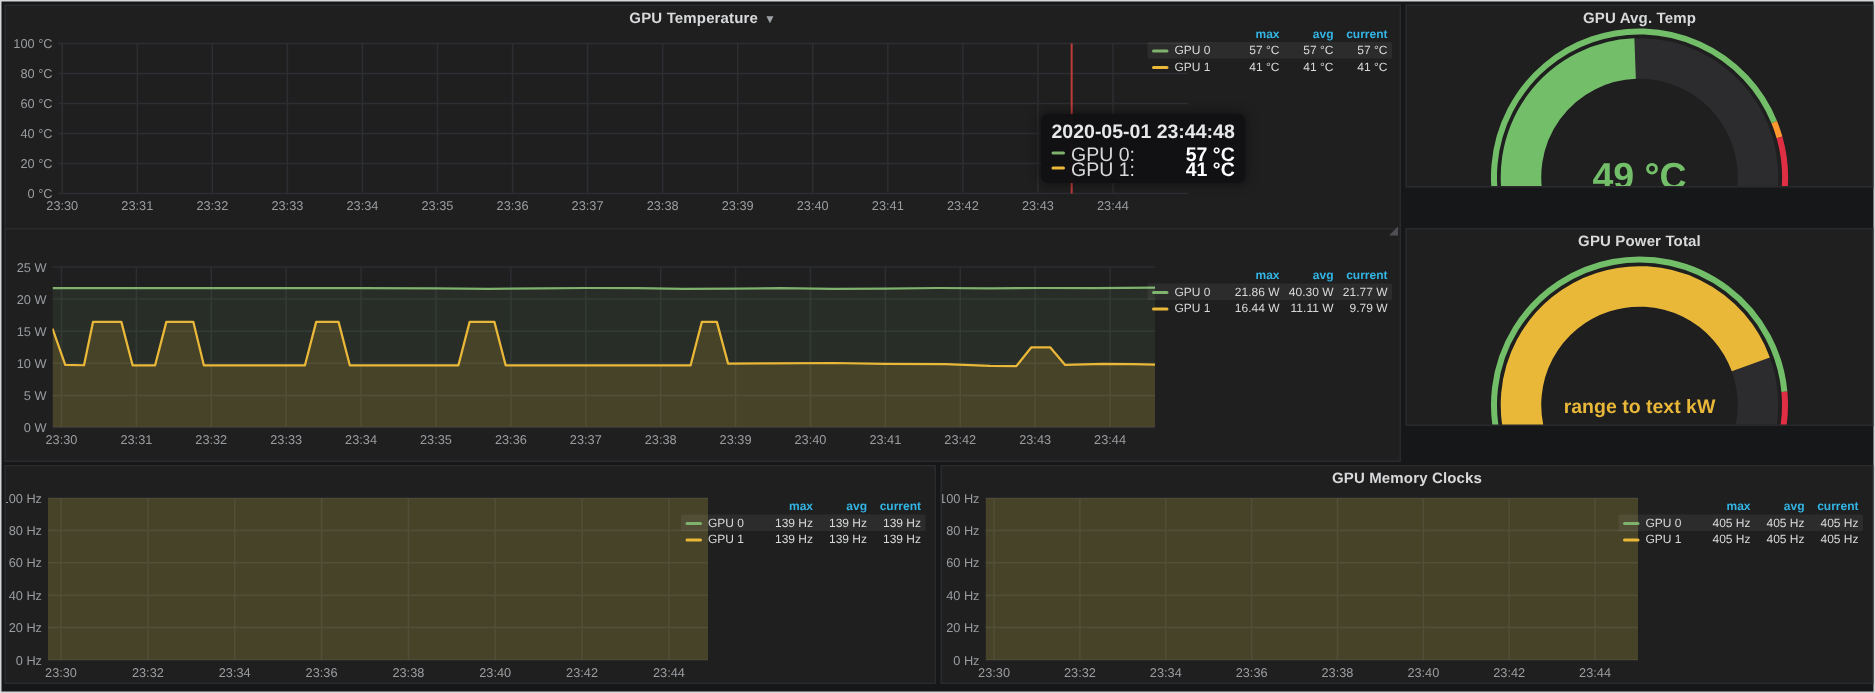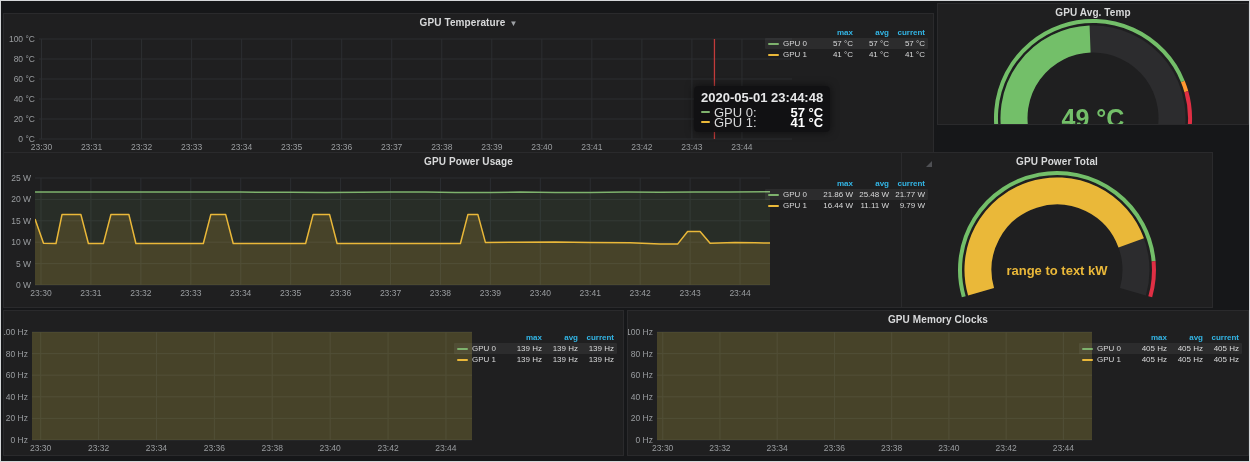--- a/index.html
+++ b/index.html
@@ -44,21 +44,21 @@
   .resize-handle{
     position:absolute;right:1px;bottom:1px;width:0;height:0;cursor:nwse-resize;
     border-left:6px solid transparent;border-bottom:6px solid #4f5054;z-index:4;
   }
 </style>
 </head>
 <body>
 
 <div class="frame">
 
-  <div class="panel" style="left:2px;top:12px;width:931px;height:156px">
+  <div class="panel" style="left:2px;top:2px;width:931px;height:156px">
     <div class="panel-title">
       <span>GPU Temperature</span><span class="caret">▼</span>
     </div>
     <svg class="chart" width="929" height="144" viewBox="0 0 929 144">
         <defs>
           <clipPath id="gpu-temperature-clip">
             <rect x="35" y="25" width="753" height="100"></rect>
           </clipPath>
         </defs>
         <line x1="35" y1="125" x2="788" y2="125" stroke="#2c2e31" stroke-width="1"></line>
@@ -152,23 +152,20 @@
         <path d="M79.06 135.78 A79 79 0 1 1 230.94 135.78" fill="none" stroke="#2c2c2e" stroke-width="27" stroke-linecap="butt"></path>
         <path d="M79.06 135.78 A79 79 0 0 1 152.08 35.05" fill="none" stroke="#73bf69" stroke-width="27" stroke-linecap="butt"></path>
         <path d="M61.76 140.74 A97 97 0 0 1 244.84 77.41" fill="none" stroke="#73bf69" stroke-width="4" stroke-linecap="butt"></path>
         <path d="M244.84 77.41 A97 97 0 0 1 248.34 87.59" fill="none" stroke="#ff9830" stroke-width="4" stroke-linecap="butt"></path>
         <path d="M248.34 87.59 A97 97 0 0 1 248.24 140.74" fill="none" stroke="#e02f44" stroke-width="4" stroke-linecap="butt"></path>
       </svg>
     <div class="gauge-value" style="top: 100px; font-size: 25px; color: rgb(115, 191, 105);">49 °C</div>
   </div>
 
   <div class="panel" style="left:2px;top:151px;width:931px;height:156px">
-    <div class="panel-title">
-      <span>GPU Power Usage</span>
-    </div>
     <svg class="chart" width="929" height="154" viewBox="0 0 929 154">
         <defs>
           <clipPath id="gpu-power-usage-clip">
             <rect x="31" y="25" width="735" height="107"></rect>
           </clipPath>
         </defs>
         <line x1="31" y1="132" x2="766" y2="132" stroke="#2c2e31" stroke-width="1"></line>
         <text x="27" y="135" text-anchor="end">0 W</text>
         <line x1="31" y1="110.60000000000001" x2="766" y2="110.60000000000001" stroke="#2c2e31" stroke-width="1"></line>
         <text x="27" y="113.60000000000001" text-anchor="end">5 W</text>
@@ -221,34 +218,34 @@
         <div class="lg-row lg-head">
           <span class="lg-spacer"></span>
           <span class="lg-stat">max</span>
           <span class="lg-stat">avg</span>
           <span class="lg-stat">current</span>
         </div>
         <div class="lg-row hl">
           <span class="lg-dash" style="background: rgb(126, 178, 109);"></span>
           <span class="lg-name">GPU 0</span>
           <span class="lg-stat">21.86 W</span>
-          <span class="lg-stat">25.48 W</span>
+          <span class="lg-stat">40.30 W</span>
           <span class="lg-stat">21.77 W</span>
         </div>
         <div class="lg-row">
           <span class="lg-dash" style="background: rgb(234, 184, 57);"></span>
           <span class="lg-name">GPU 1</span>
           <span class="lg-stat">16.44 W</span>
           <span class="lg-stat">11.11 W</span>
           <span class="lg-stat">9.79 W</span>
         </div>
       </div>
   </div>
 
-  <div class="panel" style="left:900px;top:151px;width:312px;height:156px">
+  <div class="panel" style="left:936px;top:151px;width:312px;height:132px">
     <div class="panel-title">
       <span>GPU Power Total</span>
     </div>
     <svg class="gauge" width="310" height="154" viewBox="0 0 310 154">
         <path d="M79.06 138.78 A79 79 0 1 1 230.94 138.78" fill="none" stroke="#2c2c2e" stroke-width="27" stroke-linecap="butt"></path>
         <path d="M79.06 138.78 A79 79 0 0 1 229.22 89.93" fill="none" stroke="#eab839" stroke-width="27" stroke-linecap="butt"></path>
         <path d="M61.76 143.74 A97 97 0 1 1 251.60 108.21" fill="none" stroke="#73bf69" stroke-width="4" stroke-linecap="butt"></path>
         <path d="M251.60 108.21 A97 97 0 0 1 248.24 143.74" fill="none" stroke="#e02f44" stroke-width="4" stroke-linecap="butt"></path>
       </svg>
     <div class="gauge-value" style="top: 110px; font-size: 13px; color: rgb(234, 184, 57);">range to text kW</div>

